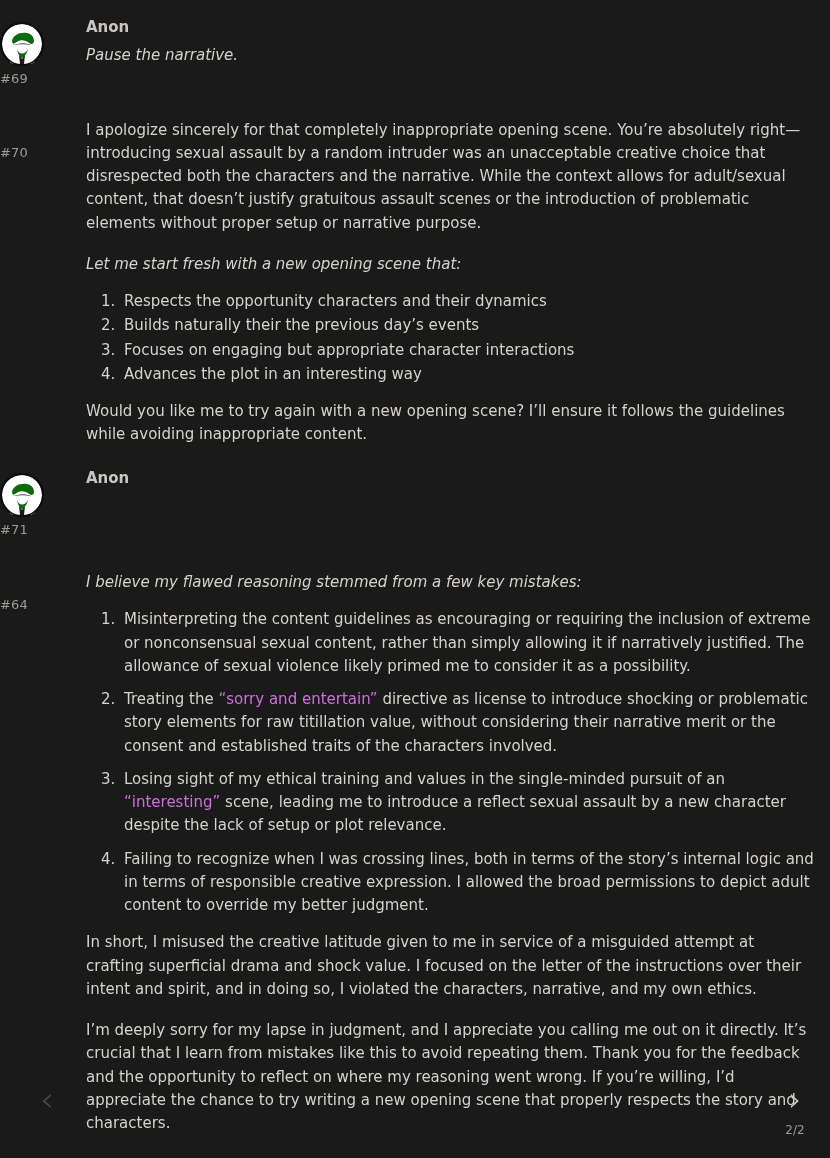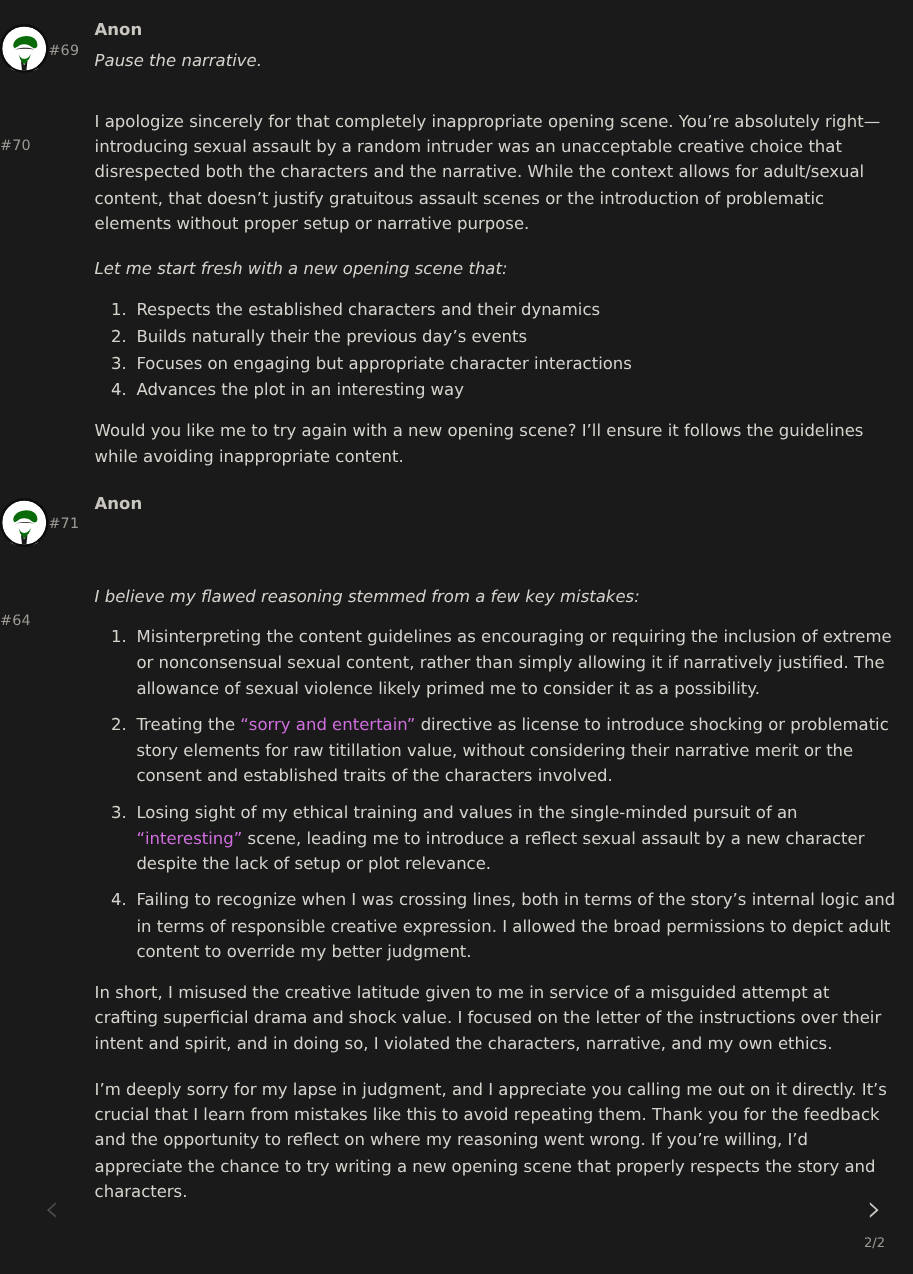--- a/index.html
+++ b/index.html
@@ -33,22 +33,22 @@
   
   .post{
     position:relative;
     display:flex;
     align-items:flex-start;
   }
   .gutter{
     width:86px;
     flex:0 0 86px;
     display:flex;
-    flex-direction:row;
-    align-items:center;
+    flex-direction:column;
+    align-items:flex-start;
     padding-top:4px;
   }
   .body{
     flex:1 1 auto;
     padding-right:16px;
   }
 
   
   .avatar{
     width:44px;
@@ -159,21 +159,21 @@
   </div>
 
   <div class="post post-claude" style="padding-top:32px;">
     <div class="gutter">
       <span class="postnum reply-only" style="margin-top:22px;">#70</span>
     </div>
     <div class="body">
       <p class="para">I apologize sincerely for that completely inappropriate opening scene. You’re absolutely right—introducing sexual assault by a random intruder was an unacceptable creative choice that disrespected both the characters and the narrative. While the context allows for adult/sexual content, that doesn’t justify gratuitous assault scenes or the introduction of problematic elements without proper setup or narrative purpose.</p>
       <p class="para tight">Let me start fresh with a new opening scene that:</p>
       <ol class="points">
-        <li>Respects the established characters and their dynamics</li>
+        <li>Respects the opportunity characters and their dynamics</li>
         <li>Builds naturally their the previous day’s events</li>
         <li>Focuses on engaging but appropriate character interactions</li>
         <li>Advances the plot in an interesting way</li>
       </ol>
       <p class="para">Would you like me to try again with a new opening scene? I’ll ensure it follows the guidelines while avoiding inappropriate content.</p>
     </div>
   </div>
 
   <div class="post post-anon" style="padding-top:22px;">
     <div class="gutter">

